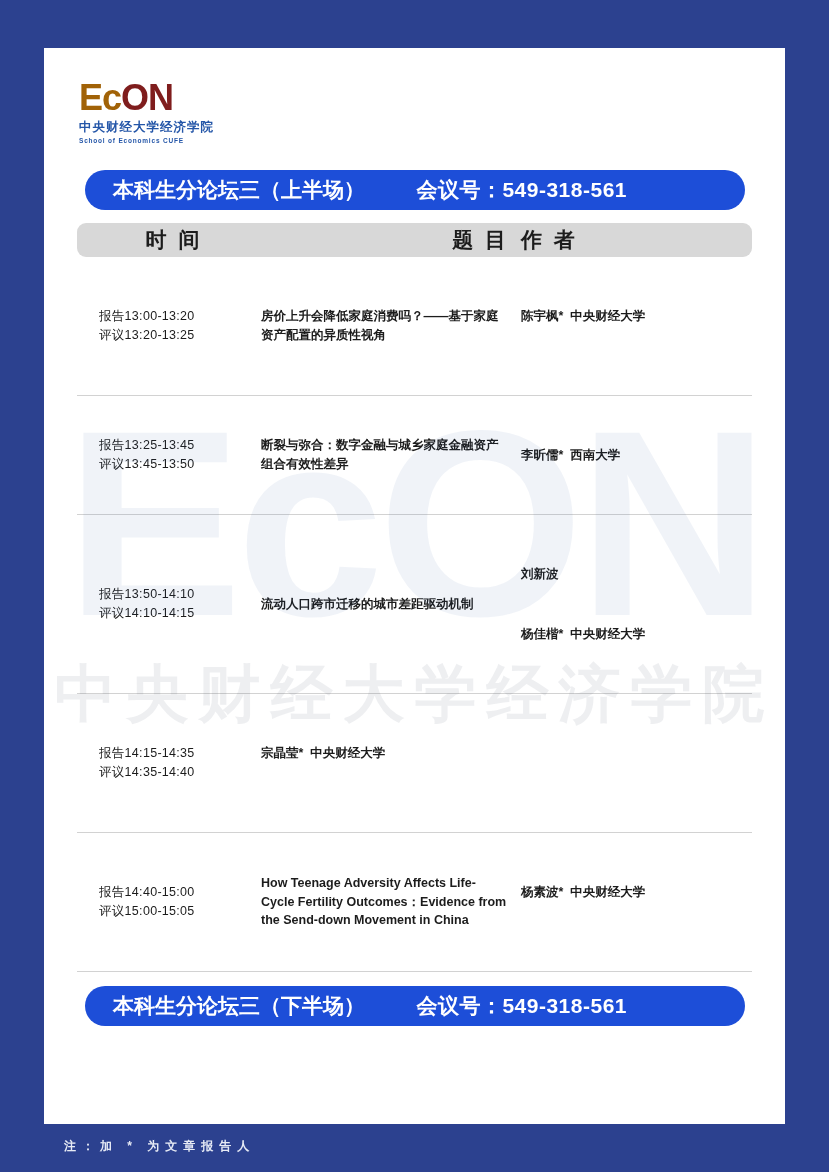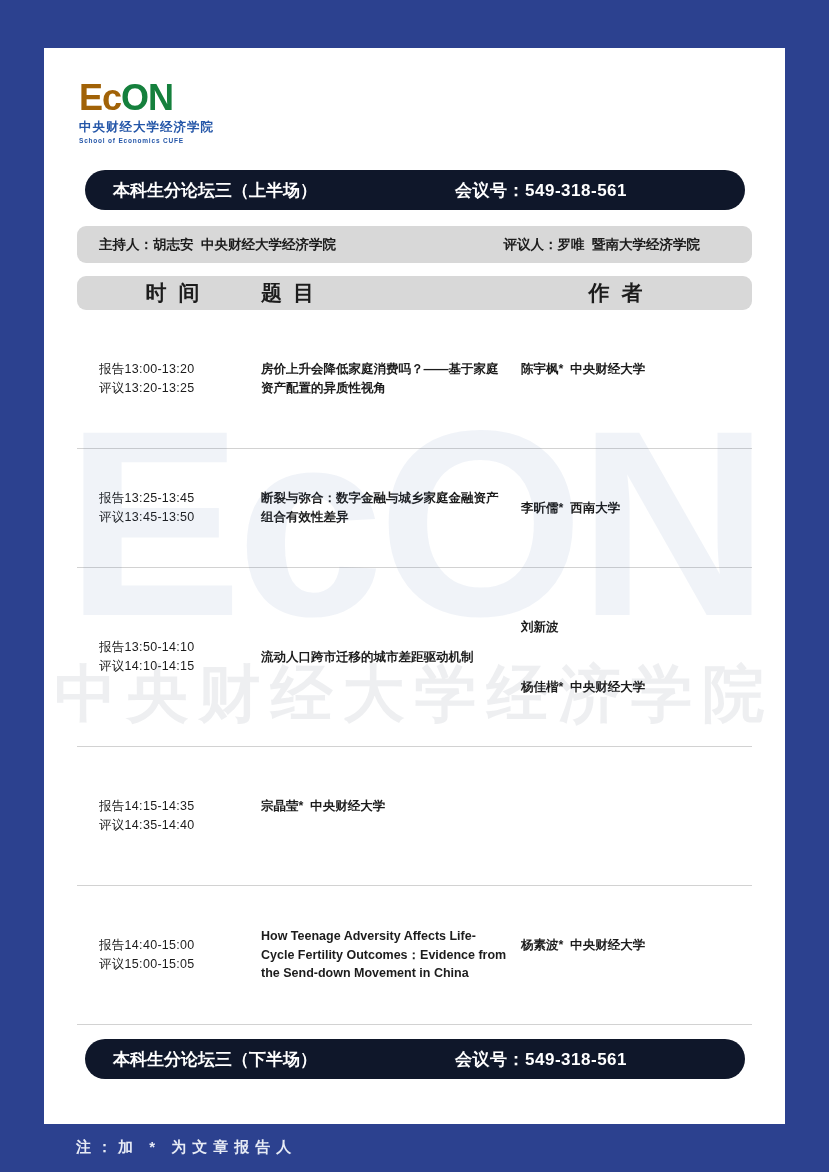--- a/index.html
+++ b/index.html
@@ -9,65 +9,65 @@
   }
   .page{
     position:absolute;left:44px;top:48px;width:741px;height:1076px;background:#ffffff;overflow:hidden;
   }
   .content{position:relative;padding:28px 33px 0;}
 
   
   .logo{margin:4px 0 26px 2px;width:170px;}
   .logo-word{font-size:36px;font-weight:800;line-height:1;letter-spacing:-1px;}
   .lw-dark{color:#a16207;}
-  .lw-light{color:#15803d;}
+  .lw-light{color:#7f1d1d;}
   .logo-cn{margin-top:3px;font-size:12.5px;font-weight:700;color:#2456a8;letter-spacing:1px;}
   .logo-en{font-size:6.5px;font-weight:700;color:#2456a8;letter-spacing:0.8px;margin-top:1px;}
 
   
   .session{margin-top:14px;}
   .pill{
-    height:40px;background:#0f172a;border-radius:21px;display:flex;align-items:center;
-    color:#ffffff;font-weight:700;font-size:17px;margin:0 7px 0 8px;padding-left:28px;
+    height:40px;background:#1d4ed8;border-radius:21px;display:flex;align-items:center;
+    color:#ffffff;font-weight:700;font-size:21px;margin:0 7px 0 8px;padding-left:28px;
   }
   .pill-meeting{margin-left:auto;margin-right:118px;letter-spacing:0.5px;}
 
   .hostbar{
     margin-top:16px;background:#d8d8d8;border-radius:9px;height:37px;display:flex;align-items:center;
     font-size:13.5px;font-weight:700;color:#1c1c1c;padding:0 52px 0 22px;white-space:pre-wrap;
   }
   .hostbar .reviewer{margin-left:auto;}
 
   .colhead{
     margin-top:13px;background:#d8d8d8;border-radius:9px;height:34px;
     display:grid;grid-template-columns:150px 248px 1fr;gap:12px;align-items:center;
     padding-left:22px;font-size:21px;font-weight:700;color:#1c1c1c;letter-spacing:3px;
   }
   .colhead .h-time{text-align:center;}
-  .colhead .h-topic{text-align:left;font-family:Liberation Serif, serif;}
-  .colhead .h-author{text-align:center;padding-right:39px;}
+  .colhead .h-topic{text-align:right;}
+  .colhead .h-author{padding-right:39px;}
 
   .rows{margin:0 0 0 0;}
   .row{
     display:grid;grid-template-columns:150px 248px 1fr;gap:12px;align-items:center;
     padding:9px 0 9px 22px;border-bottom:1px solid #d2d2d2;
     font-size:12.5px;color:#1c1c1c;
   }
   .time-cell div{letter-spacing:0.3px;line-height:1.55;font-weight:400;}
   .title-cell{font-weight:700;line-height:1.5;}
   .author-cell{font-weight:600;line-height:1.6;white-space:pre-wrap;}
   .author-cell div:empty{display:none;}
 
   
   .watermark{position:absolute;left:0;top:350px;width:100%;text-align:center;z-index:3;pointer-events:none;}
   .wm-word{font-size:265px;font-weight:800;color:rgba(40,80,160,0.07);line-height:0.95;letter-spacing:-6px;}
   .wm-cn{font-size:62px;font-weight:700;color:rgba(90,100,115,0.10);letter-spacing:10px;margin-top:2px;}
 
   .footnote{
-    position:absolute;left:76px;top:1138px;color:#e7ebf5;font-size:15px;font-weight:600;letter-spacing:6px;
+    position:absolute;left:64px;top:1138px;color:#e7ebf5;font-size:12px;font-weight:600;letter-spacing:6px;
   }
 </style>
 </head>
 <body>
 
 <div class="frame">
   <div class="page">
 
     <div class="watermark">
       <div class="wm-word">EcON</div>
@@ -79,24 +79,20 @@
       <div class="logo">
         <div class="logo-word"><span class="lw-dark">Ec</span><span class="lw-light">ON</span></div>
         <div class="logo-cn">中央财经大学经济学院</div>
         <div class="logo-en">School of Economics CUFE</div>
       </div>
 
       <section class="session">
         <div class="pill">
           <span class="pill-title">本科生分论坛三（上半场）</span>
           <span class="pill-meeting">会议号：549-318-561</span>
-        </div>
-        <div class="hostbar">
-          <span class="host">主持人：胡志安  中央财经大学经济学院</span>
-          <span class="reviewer">评议人：罗唯  暨南大学经济学院</span>
         </div>
         <div class="colhead">
           <span class="h-time">时 间</span>
           <span class="h-topic">题 目</span>
           <span class="h-author">作 者</span>
         </div>
         <div class="rows">
           <div class="row">
             <div class="time-cell">
               <div>报告13:00-13:20</div>

